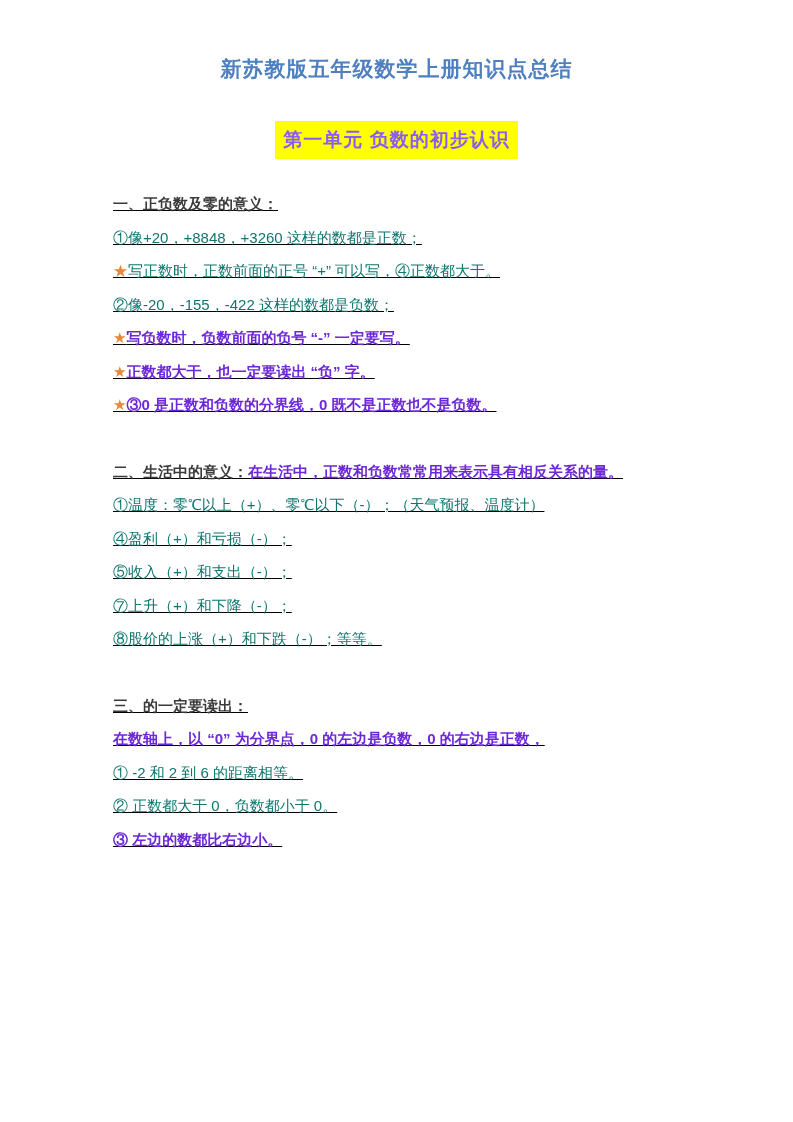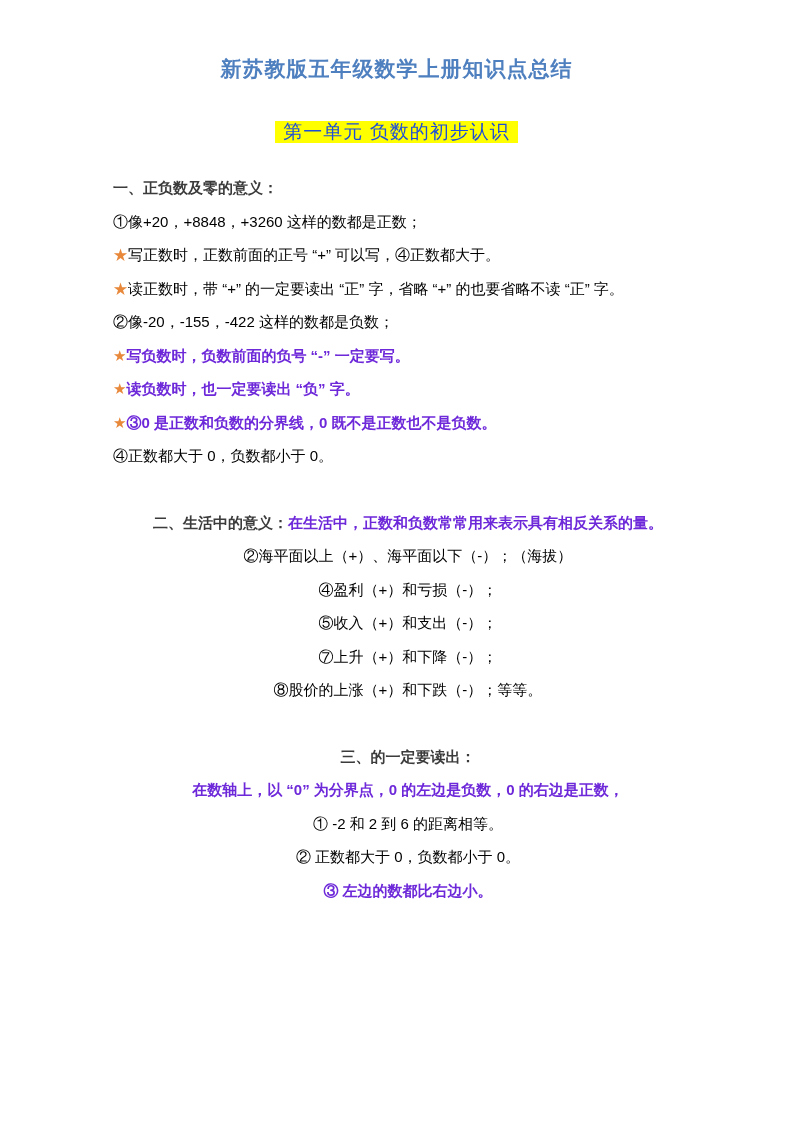--- a/index.html
+++ b/index.html
@@ -22,72 +22,70 @@
     color: #4e7fbf;
     letter-spacing: 1px;
   }
   .unit-wrap {
     text-align: center;
     margin-top: 38px;
   }
   .unit-title {
     display: inline-block;
     background: #ffff00;
-    color: #1d4ed8;
+    color: #8b5cf6;
     font-size: 19px;
     line-height: 22px;
-    font-weight: normal;
-    padding: 0 8px;
+    font-weight: bold;
+    padding: 8px 8px;
     letter-spacing: 1px;
   }
   .content {
     padding: 28px 90px 0 113px;
   }
-  section { margin: 0; }
-  .sec-gap { margin-top: 33px; text-align: center; }
+  section { margin: 0; text-decoration: underline; }
+  .sec-gap { margin-top: 33px; }
   .ln {
     margin: 0;
     font-size: 15px;
     line-height: 33.5px;
     white-space: nowrap;
     color: #3b3b3b;
   }
   .seg-h { font-weight: bold; color: #3b3b3b; }
-  .seg-k { color: #000000; font-weight: normal; }
+  .seg-k { color: #0f766e; font-weight: normal; }
   .seg-b { color: #6d28d9; font-weight: bold; }
   .star  { color: #e8883a; font-weight: normal; }
 </style>
 </head>
 <body>
 
 <div class="page">
 
   <h1 class="doc-title">新苏教版五年级数学上册知识点总结</h1>
 
   <div class="unit-wrap">
     <span class="unit-title">第一单元 负数的初步认识</span>
   </div>
 
   <div class="content">
 
     <section>
       <p class="ln"><span class="seg-h">一、正负数及零的意义：</span></p>
       <p class="ln"><span class="seg-k">①像+20，+8848，+3260 这样的数都是正数；</span></p>
       <p class="ln"><span class="star">★</span><span class="seg-k">写正数时，正数前面的正号 “+” 可以写，④正数都大于。</span></p>
-      <p class="ln"><span class="star">★</span><span class="seg-k">读正数时，带 “+” 的一定要读出 “正” 字，省略 “+” 的也要省略不读 “正” 字。</span></p>
       <p class="ln"><span class="seg-k">②像-20，-155，-422 这样的数都是负数；</span></p>
       <p class="ln"><span class="star">★</span><span class="seg-b">写负数时，负数前面的负号 “-” 一定要写。</span></p>
-      <p class="ln"><span class="star">★</span><span class="seg-b">读负数时，也一定要读出 “负” 字。</span></p>
+      <p class="ln"><span class="star">★</span><span class="seg-b">正数都大于，也一定要读出 “负” 字。</span></p>
       <p class="ln"><span class="star">★</span><span class="seg-b">③0 是正数和负数的分界线，0 既不是正数也不是负数。</span></p>
-      <p class="ln"><span class="seg-k">④正数都大于 0，负数都小于 0。</span></p>
     </section>
 
     <section class="sec-gap">
       <p class="ln"><span class="seg-h">二、生活中的意义：</span><span class="seg-b">在生活中，正数和负数常常用来表示具有相反关系的量。</span></p>
-      <p class="ln"><span class="seg-k">②海平面以上（+）、海平面以下（-）；（海拔）</span></p>
+      <p class="ln"><span class="seg-k">①温度：零℃以上（+）、零℃以下（-）；（天气预报、温度计）</span></p>
       <p class="ln"><span class="seg-k">④盈利（+）和亏损（-）；</span></p>
       <p class="ln"><span class="seg-k">⑤收入（+）和支出（-）；</span></p>
       <p class="ln"><span class="seg-k">⑦上升（+）和下降（-）；</span></p>
       <p class="ln"><span class="seg-k">⑧股价的上涨（+）和下跌（-）；等等。</span></p>
     </section>
 
     <section class="sec-gap">
       <p class="ln"><span class="seg-h">三、的一定要读出：</span></p>
       <p class="ln"><span class="seg-b">在数轴上，以 “0” 为分界点，0 的左边是负数，0 的右边是正数，</span></p>
       <p class="ln"><span class="seg-k">① -2 和 2 到 6 的距离相等。</span></p>

